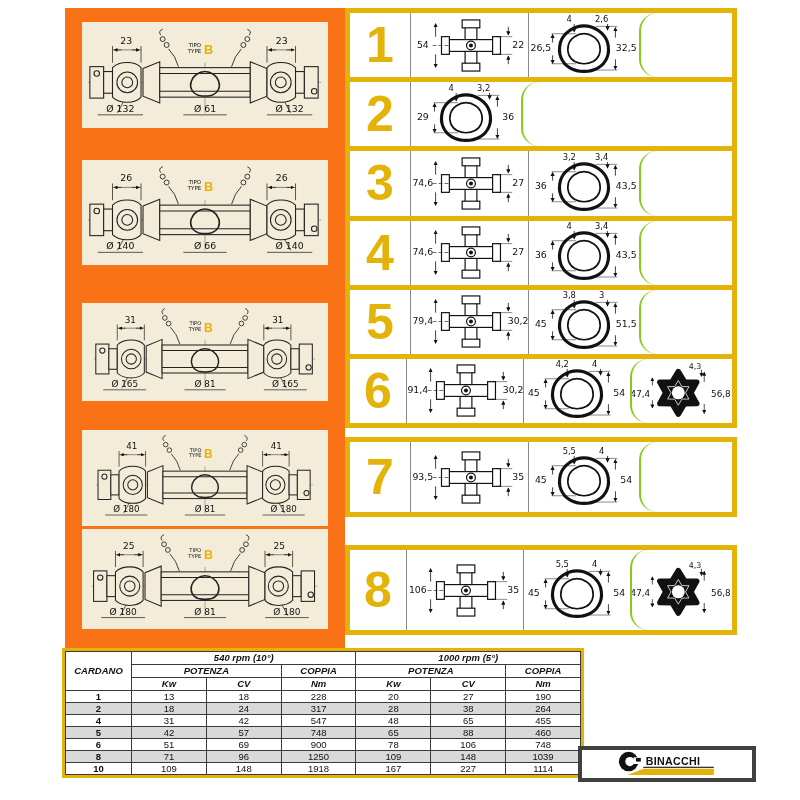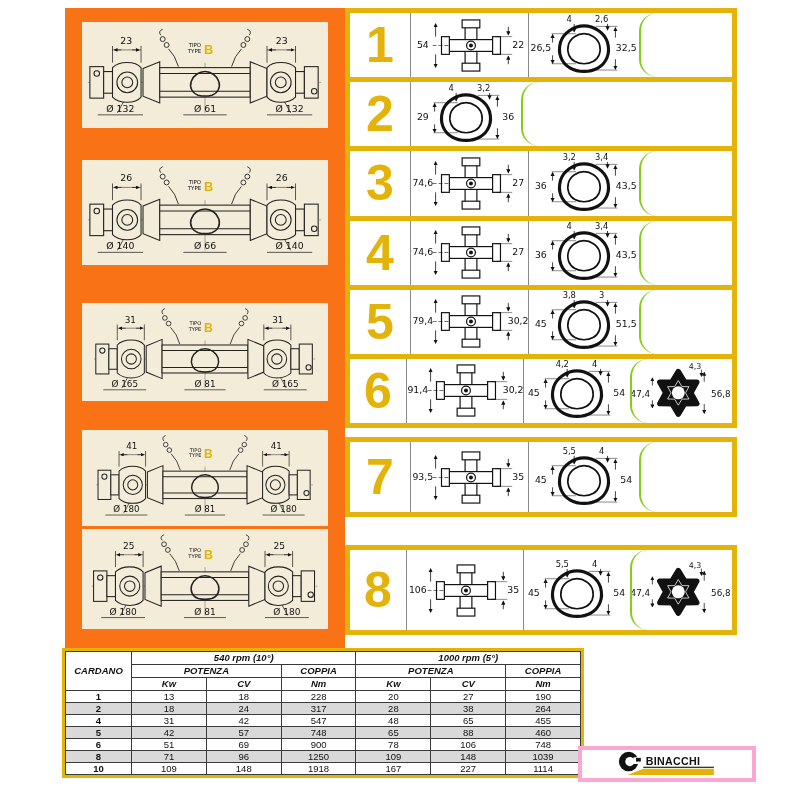--- a/index.html
+++ b/index.html
@@ -27,21 +27,21 @@
   .bletter{font-size:13px;font-weight:bold;fill:#e4b30a;font-family:"Liberation Sans",sans-serif;}
   
   .table-wrap{position:absolute;left:62px;top:648px;width:516px;border:3px solid #e4b30a;background:#fff;}
   .spec-table{border-collapse:collapse;width:100%;table-layout:fixed;font-family:"Liberation Sans",sans-serif;}
   .spec-table th,.spec-table td{border:1px solid #3a3a3a;font-size:9.5px;text-align:center;
       padding:0;line-height:11px;height:11px;color:#111;}
   .spec-table th{font-weight:bold;height:12px;line-height:12px;background:#fff;font-style:italic;}
   .spec-table tbody tr:nth-child(even) td{background:#d9d9d9;}
   .spec-table td.size{font-weight:bold;}
   
-  .logo-box{position:absolute;left:578px;top:746px;width:178px;height:36px;border:4px solid #f9a8d4;
+  .logo-box{position:absolute;left:578px;top:746px;width:178px;height:36px;border:4px solid #404040;
             box-sizing:border-box;background:#fff;}
   .logo-box svg{display:block;width:100%;height:100%;}
   .logo-text{font-family:"Liberation Sans",sans-serif;font-weight:bold;font-size:17.5px;
              letter-spacing:.5px;fill:#111;}
   .hidden-defs{position:absolute;width:0;height:0;overflow:hidden;}
 </style>
 </head>
 <body>
 
 <svg class="hidden-defs" aria-hidden="true">

